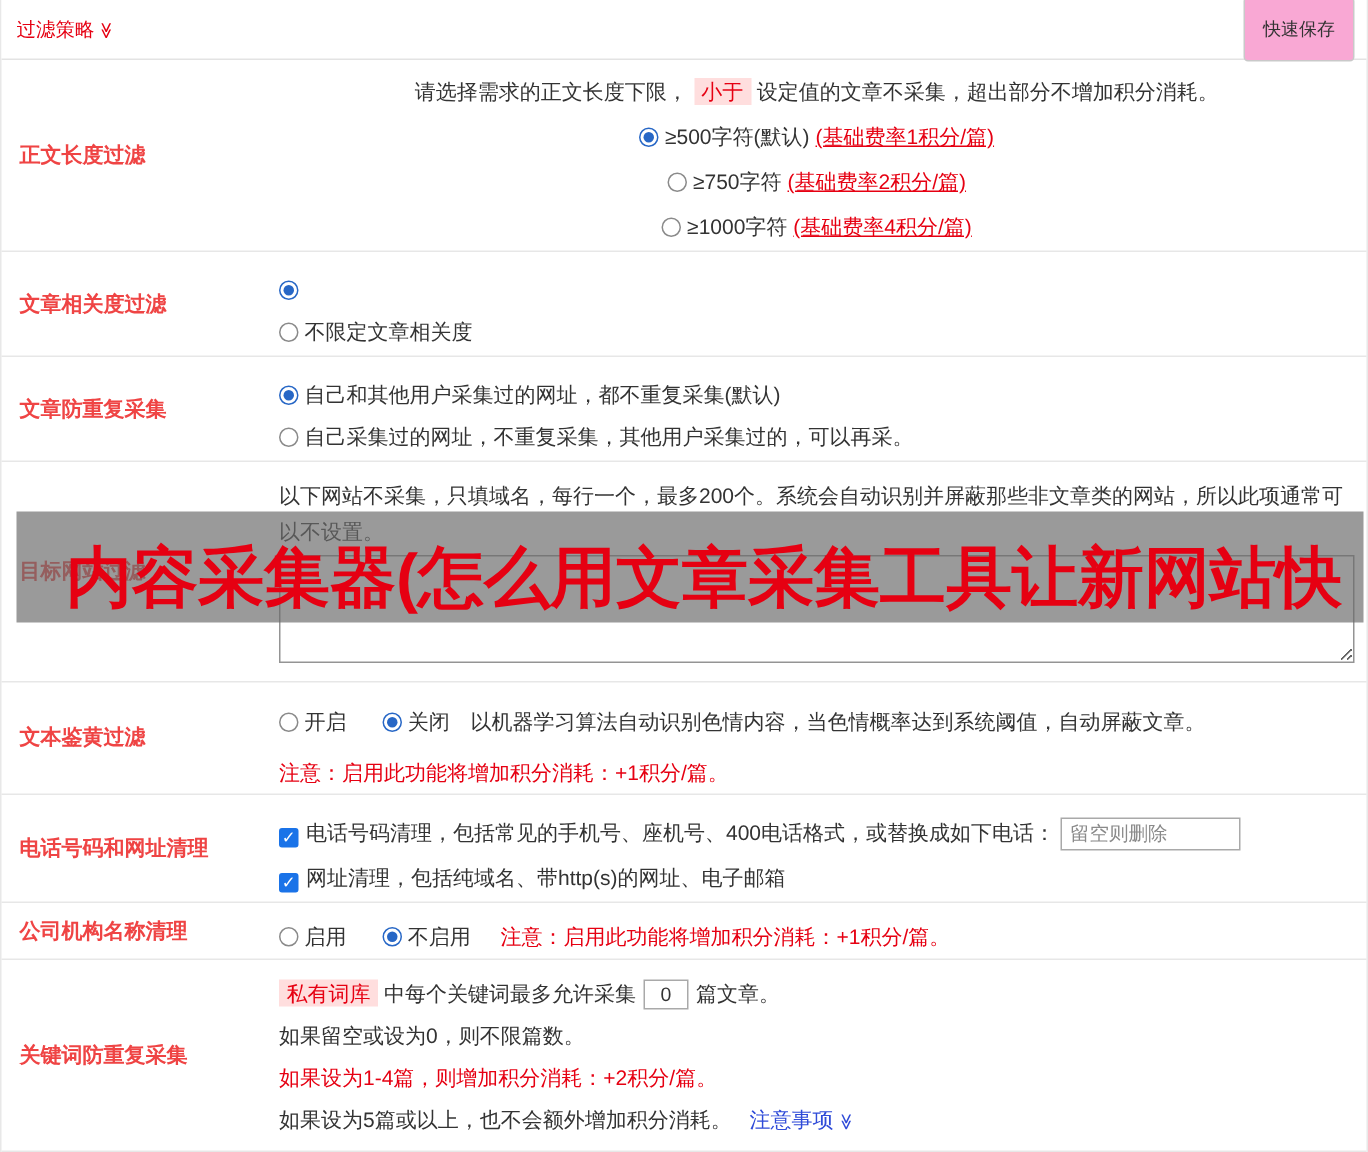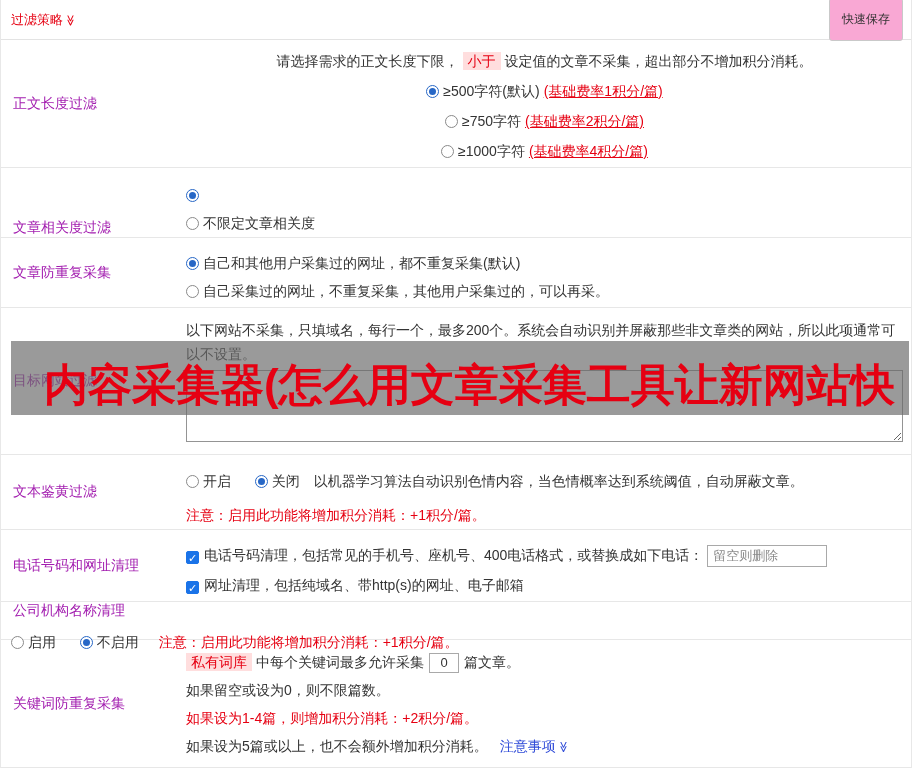--- a/index.html
+++ b/index.html
@@ -12,29 +12,29 @@
   .topbar { height:40px; display:flex; align-items:center; justify-content:space-between;
     padding:0 8px 0 10px; border-bottom:1px solid #e3e3e3; background:#fff; }
   .page-title { color:#e60012; font-size:13px; cursor:pointer; }
   .chev { display:inline-block; transform:rotate(90deg); font-size:11px; margin-left:2px; }
   .save-btn { background:#f9a8d4; border:1px solid #c9c9c9; border-radius:3px;
     padding:12px 12px; font-size:12px; color:#333; cursor:pointer; }
 
   
   .row { display:flex; border-bottom:1px solid #e7e7e7; }
   .row-label { width:175px; flex-shrink:0; padding-left:12px; display:flex;
-    align-items:center; color:#a21caf; }
+    align-items:center; color:#ef4444;font-weight:bold; }
   .row-content { flex:1; padding-left:10px; padding-right:8px; }
   .r1 { height:128px; } .r1 .row-content { padding-top:6px;text-align:center; }
-  .r2 { height:70px;align-items:flex-end; }  .r2 .row-content { padding-top:11px; }
+  .r2 { height:70px; }  .r2 .row-content { padding-top:11px; }
   .r3 { height:70px; }  .r3 .row-content { padding-top:11px; }
   .r4 { height:147px; } .r4 .row-content { padding-top:10px; }
   .r5 { height:75px; }  .r5 .row-content { padding-top:12px; }
   .r6 { height:72px; }  .r6 .row-content { padding-top:10px; }
-  .r7 { height:38px;flex-direction:column; }  .r7 .row-content { padding-top:8px; }
+  .r7 { height:38px; }  .r7 .row-content { padding-top:8px; }
   .r8 { height:128px; } .r8 .row-content { padding-top:8px; }
 
   .line { line-height:30px; white-space:nowrap; }
   .line28 { line-height:28px; white-space:nowrap; }
   .desc { line-height:24px; }
   .red { color:#e60012; }
   .u { text-decoration:underline; }
   .hl { color:#e60012; background:#ffdede; padding:1px 5px; margin:0 4px; }
   .note-gap { margin-top:6px; }
   .blue-link { color:#2f4bd8; cursor:pointer; }

